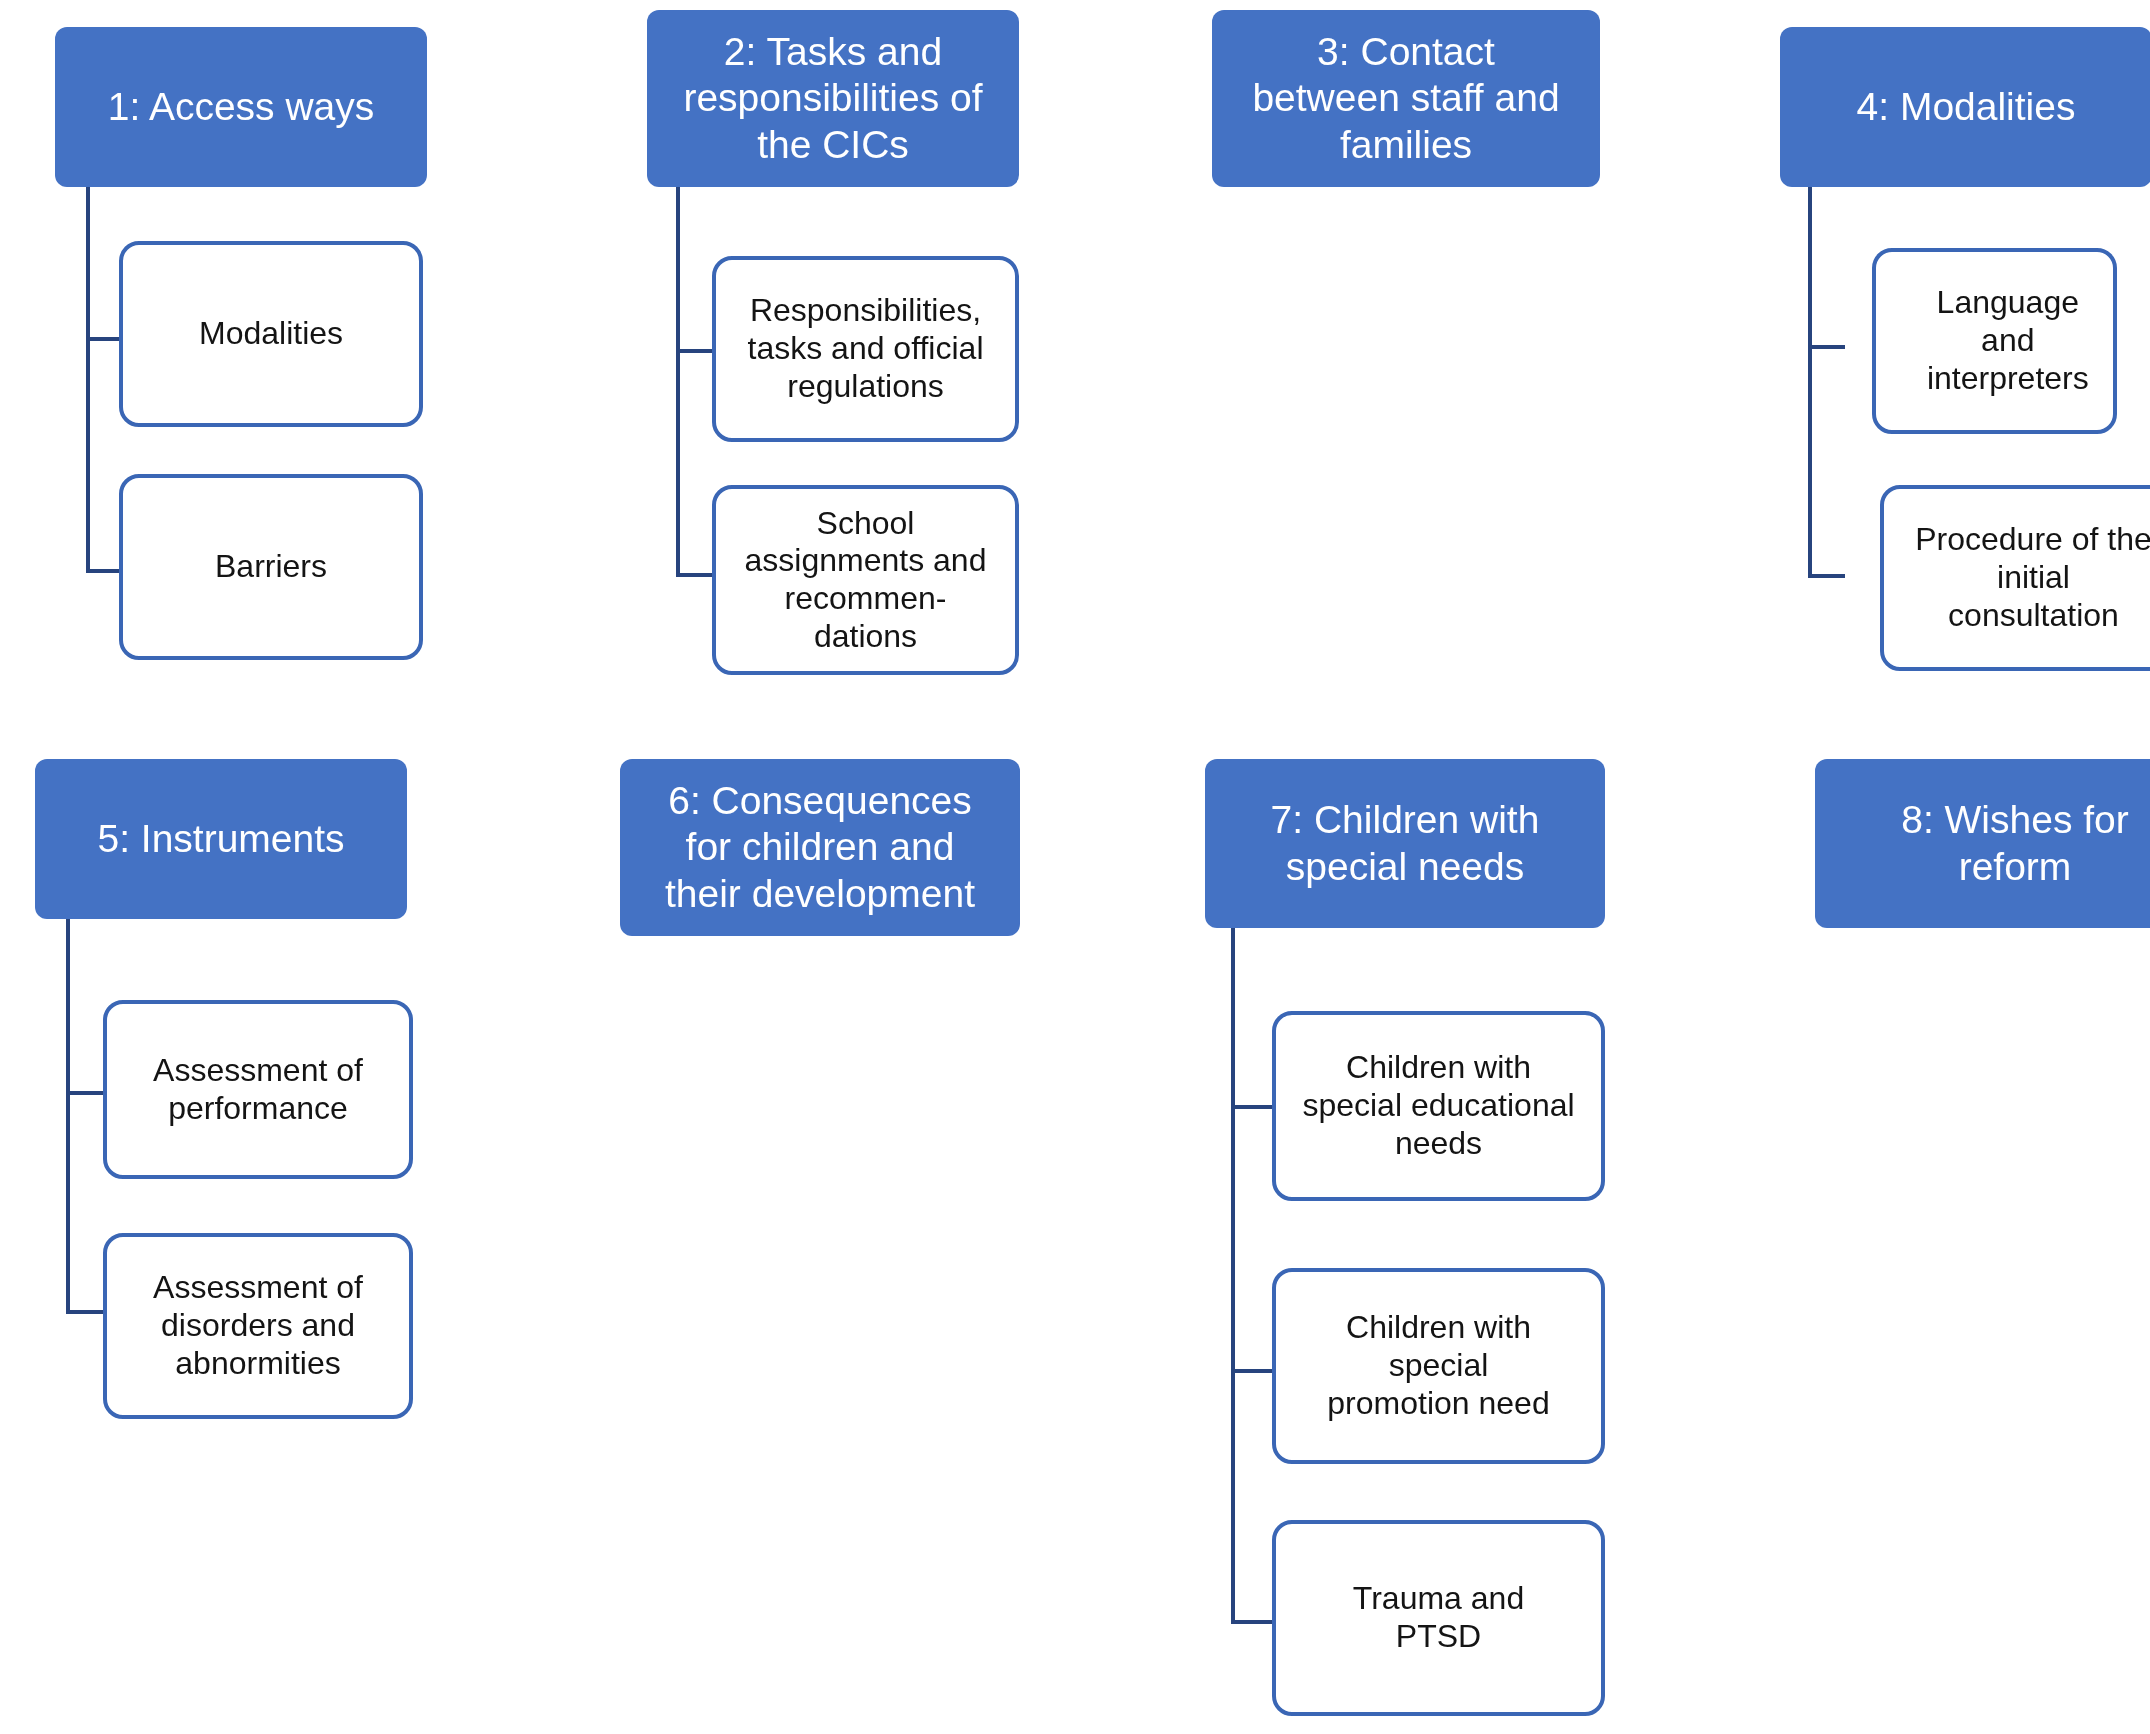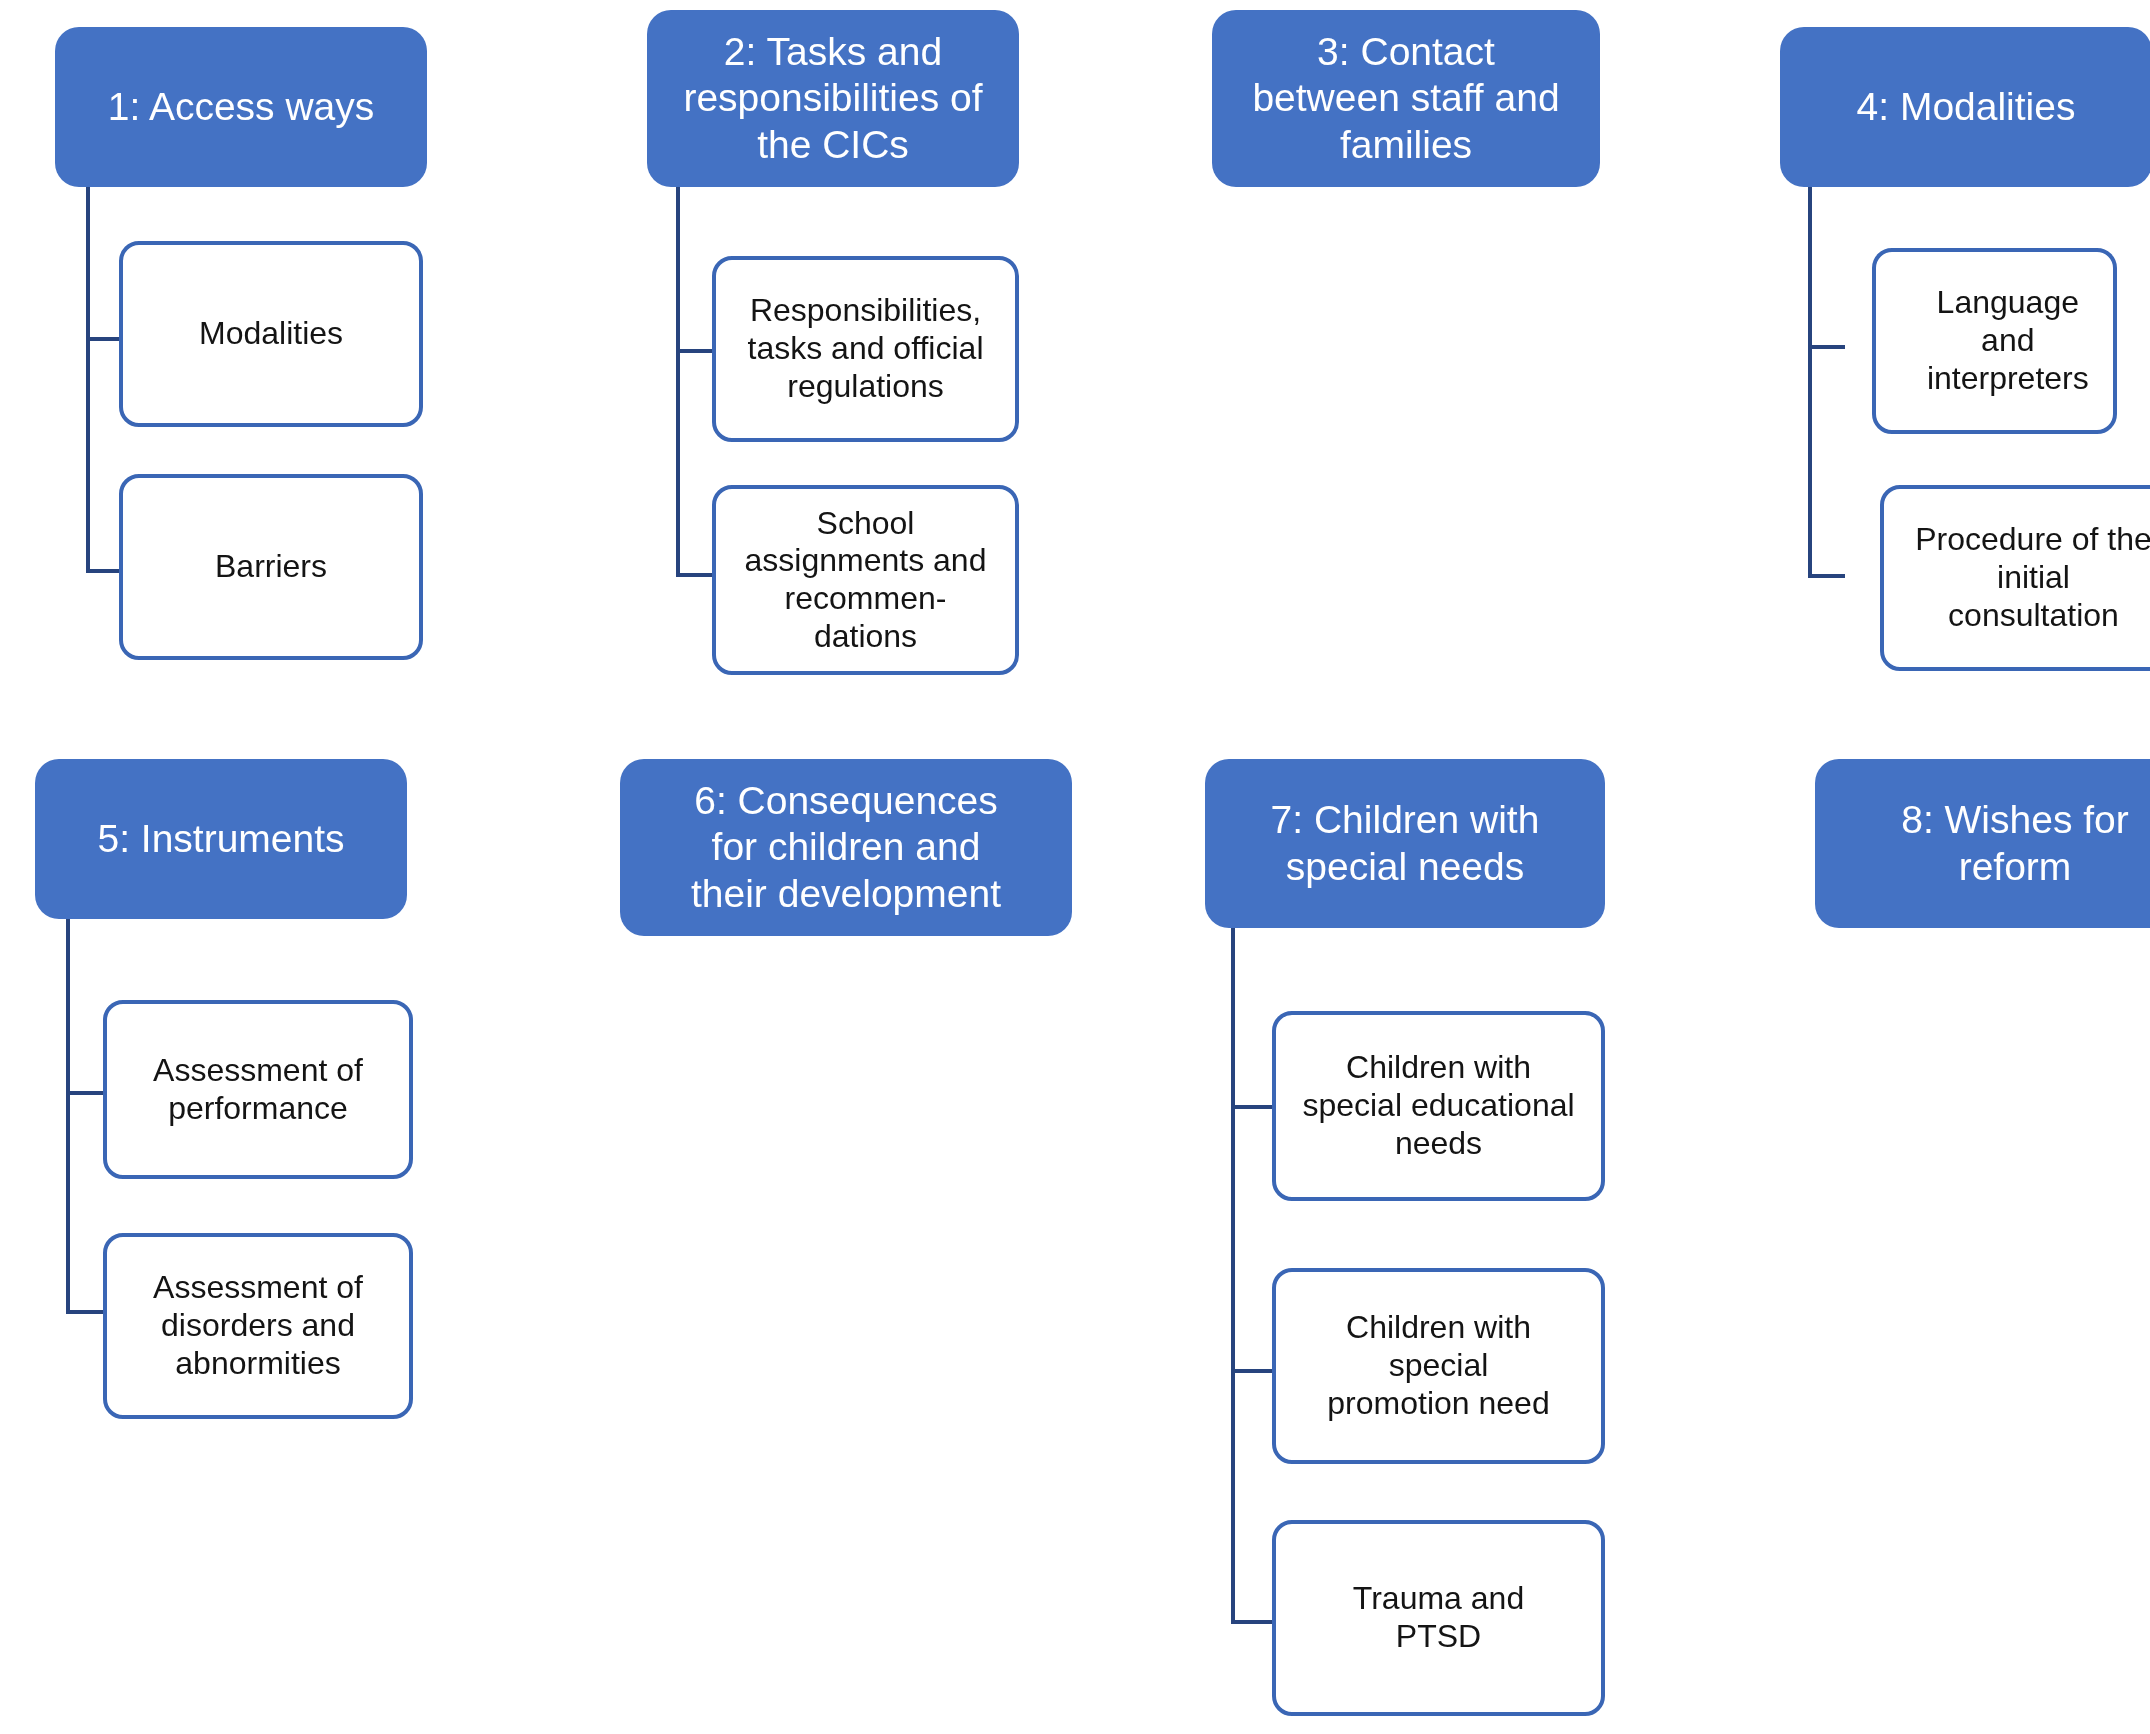--- a/index.html
+++ b/index.html
@@ -22,21 +22,21 @@
     box-sizing: border-box;
     display: flex;
     align-items: center;
     justify-content: center;
     text-align: center;
     line-height: 1.18;
   }
   .node.parent {
     background: #4472C4;
     color: #ffffff;
-    border-radius: 24px;
+    border-radius: 12px;
     font-size: 39px;
     padding: 3px 10px;
   }
   .node.child {
     background: #ffffff;
     color: #141414;
     border: 4px solid #3A66B5;
     border-radius: 20px;
     font-size: 32px;
     padding: 3.4px 12.4px;
@@ -126,21 +126,21 @@
   <div class="node child" style="left:103px; top:1000px; width:310px; height:179px;">
     <span class="txt">Assessment of
 performance</span>
   </div>
   <div class="node child" style="left:103px; top:1233px; width:310px; height:186px;">
     <span class="txt">Assessment of
 disorders and
 abnormities</span>
   </div>
 
-  <div class="node parent" style="left:620px; top:759px; width:452px; height:177px;align-items:center;">
+  <div class="node parent" style="left:620px; top:759px; width:400px; height:177px;align-items:center;">
     <span class="txt">6: Consequences
 for children and
 their development</span>
   </div>
 
   <div class="node parent" style="left:1205px; top:759px; width:400px; height:169px;">
     <span class="txt">7: Children with
 special needs</span>
   </div>
   <div class="conn-v" style="left:1231px; top:928px; height:696px;"></div>

